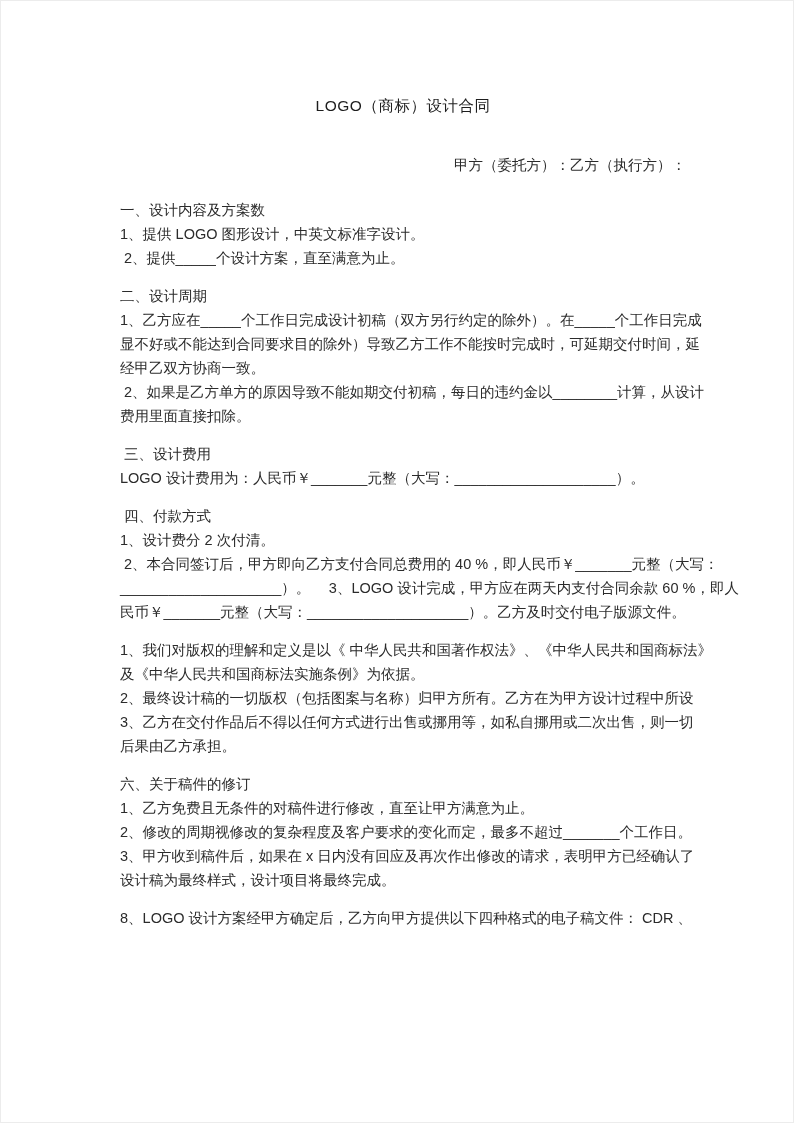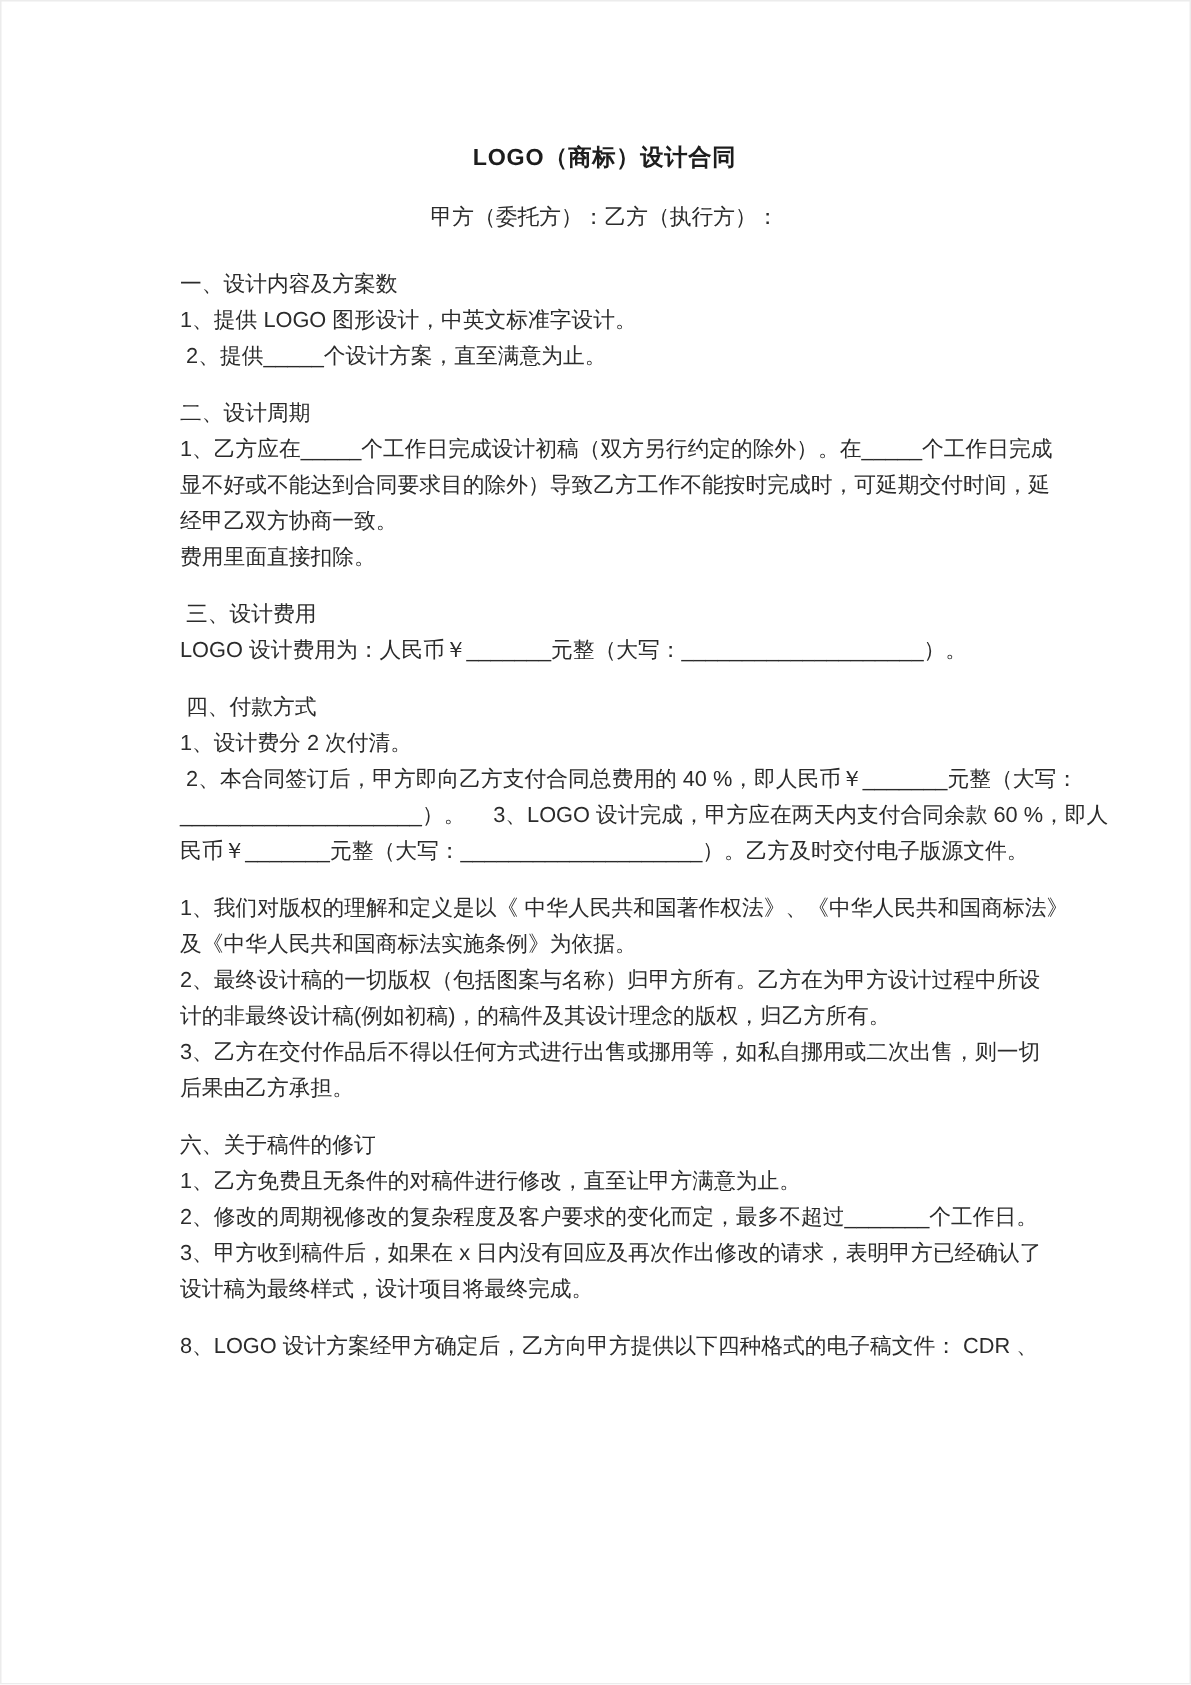--- a/index.html
+++ b/index.html
@@ -16,30 +16,30 @@
     border: 1px solid #ececec;
     overflow: hidden;
   }
   .content {
     margin: 93px 110px 0 119px;
     width: 566px;
   }
   .title {
     margin: 0;
     font-size: 15.5px;
-    font-weight: bold;
+    font-weight: normal;
     text-align: center;
     line-height: 23px;
     color: #1d1d1d;
     letter-spacing: 0.5px;
   }
   .parties {
     display: flex;
-    justify-content: center;
-    margin-top: 16px;
+    justify-content: flex-end;
+    margin-top: 36px;
     line-height: 24px;
   }
   .parties span { font-size: 14.5px; }
   .block { margin-top: 14px; }
   .preamble { margin-top: 21px; }
   .line {
     white-space: pre;
     font-size: 14.5px;
     line-height: 24px;
   }
@@ -64,41 +64,41 @@
       <div class="line">一、设计内容及方案数</div>
       <div class="line">1、提供 LOGO 图形设计，中英文标准字设计。</div>
       <div class="line"> 2、提供_____个设计方案，直至满意为止。</div>
     </section>
 
     <section class="block">
       <div class="line">二、设计周期</div>
       <div class="line">1、乙方应在_____个工作日完成设计初稿（双方另行约定的除外）。在_____个工作日完成</div>
       <div class="line">显不好或不能达到合同要求目的除外）导致乙方工作不能按时完成时，可延期交付时间，延</div>
       <div class="line">经甲乙双方协商一致。</div>
+      <div class="line"> 2、如果是乙方单方的原因导致不能如期交付初稿，每日的违约金以________计算，从设计</div>
       <div class="line">费用里面直接扣除。</div>
     </section>
 
     <section class="block">
       <div class="line"> 三、设计费用</div>
       <div class="line">LOGO 设计费用为：人民币￥_______元整（大写：____________________）。</div>
     </section>
 
     <section class="block">
       <div class="line"> 四、付款方式</div>
       <div class="line">1、设计费分 2 次付清。</div>
       <div class="line"> 2、本合同签订后，甲方即向乙方支付合同总费用的 40 %，即人民币￥_______元整（大写：</div>
       <div class="line">____________________）。　 3、LOGO 设计完成，甲方应在两天内支付合同余款 60 %，即人</div>
       <div class="line">民币￥_______元整（大写：____________________）。乙方及时交付电子版源文件。</div>
     </section>
 
     <section class="block">
       <div class="line">1、我们对版权的理解和定义是以《 中华人民共和国著作权法》、《中华人民共和国商标法》</div>
       <div class="line">及《中华人民共和国商标法实施条例》为依据。</div>
       <div class="line">2、最终设计稿的一切版权（包括图案与名称）归甲方所有。乙方在为甲方设计过程中所设</div>
-      <div class="line">计的非最终设计稿(例如初稿)，的稿件及其设计理念的版权，归乙方所有。</div>
       <div class="line">3、乙方在交付作品后不得以任何方式进行出售或挪用等，如私自挪用或二次出售，则一切</div>
       <div class="line">后果由乙方承担。</div>
     </section>
 
     <section class="block">
       <div class="line">六、关于稿件的修订</div>
       <div class="line">1、乙方免费且无条件的对稿件进行修改，直至让甲方满意为止。</div>
       <div class="line">2、修改的周期视修改的复杂程度及客户要求的变化而定，最多不超过_______个工作日。</div>
       <div class="line">3、甲方收到稿件后，如果在 x 日内没有回应及再次作出修改的请求，表明甲方已经确认了</div>
       <div class="line">设计稿为最终样式，设计项目将最终完成。</div>

